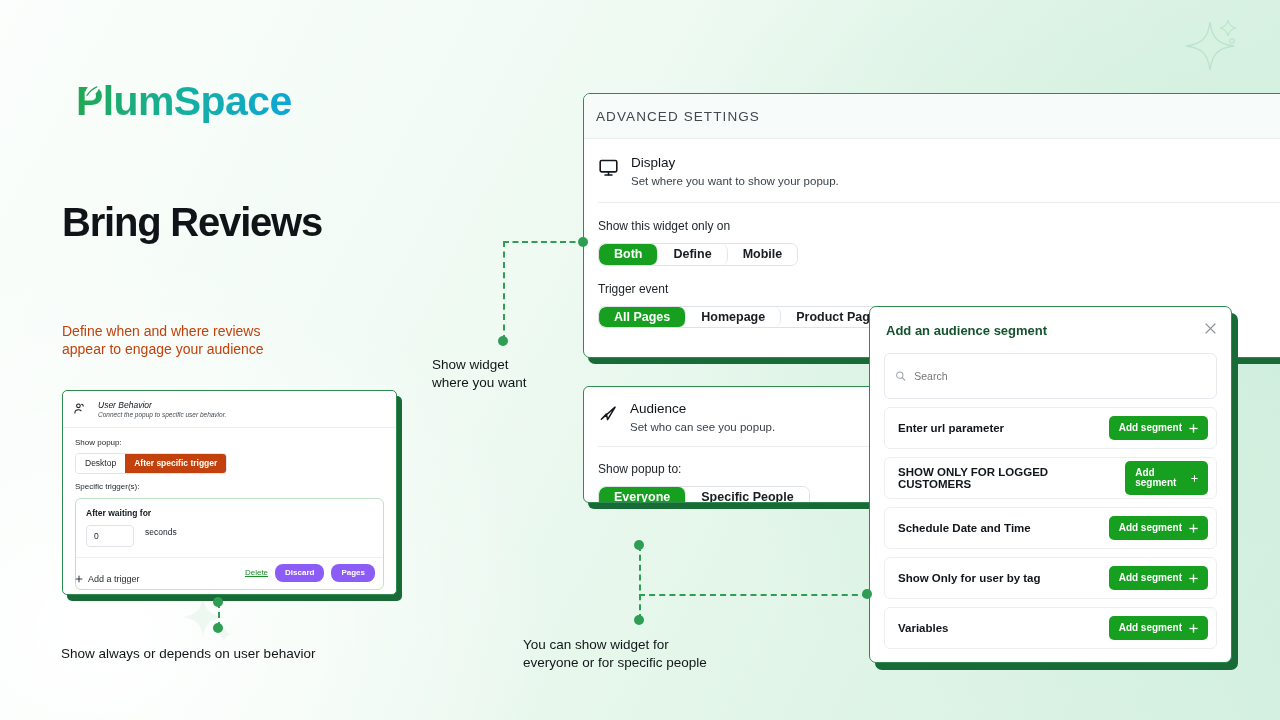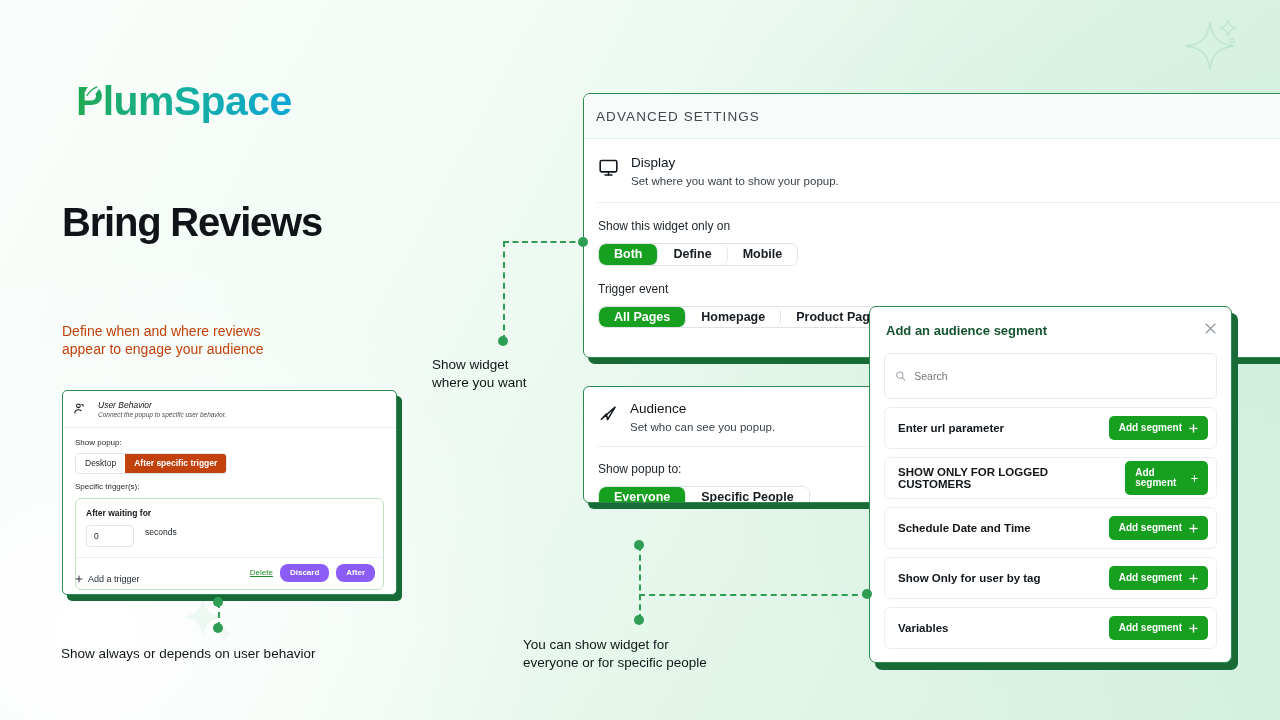--- a/index.html
+++ b/index.html
@@ -292,21 +292,21 @@
       <div class="tb-top">
         <div class="tb-title">After waiting for</div>
         <div style="display:flex;align-items:center;">
           <div class="num-input">0</div>
           <span class="unit">seconds</span>
         </div>
       </div>
       <div class="tb-foot">
         <span class="lnk-delete">Delete</span>
         <span class="btn-sm">Discard</span>
-        <span class="btn-sm">After</span>
+        <span class="btn-sm">Pages</span>
       </div>
     </div>
   </div>
   <div class="add-trigger">
     <svg width="8" height="8" viewBox="0 0 12 12">
       <line x1="6" y1="1" x2="6" y2="11" stroke="#1f272d" stroke-width="1.4"></line>
       <line x1="1" y1="6" x2="11" y2="6" stroke="#1f272d" stroke-width="1.4"></line>
     </svg>
     <span>Add a trigger</span>
   </div>

